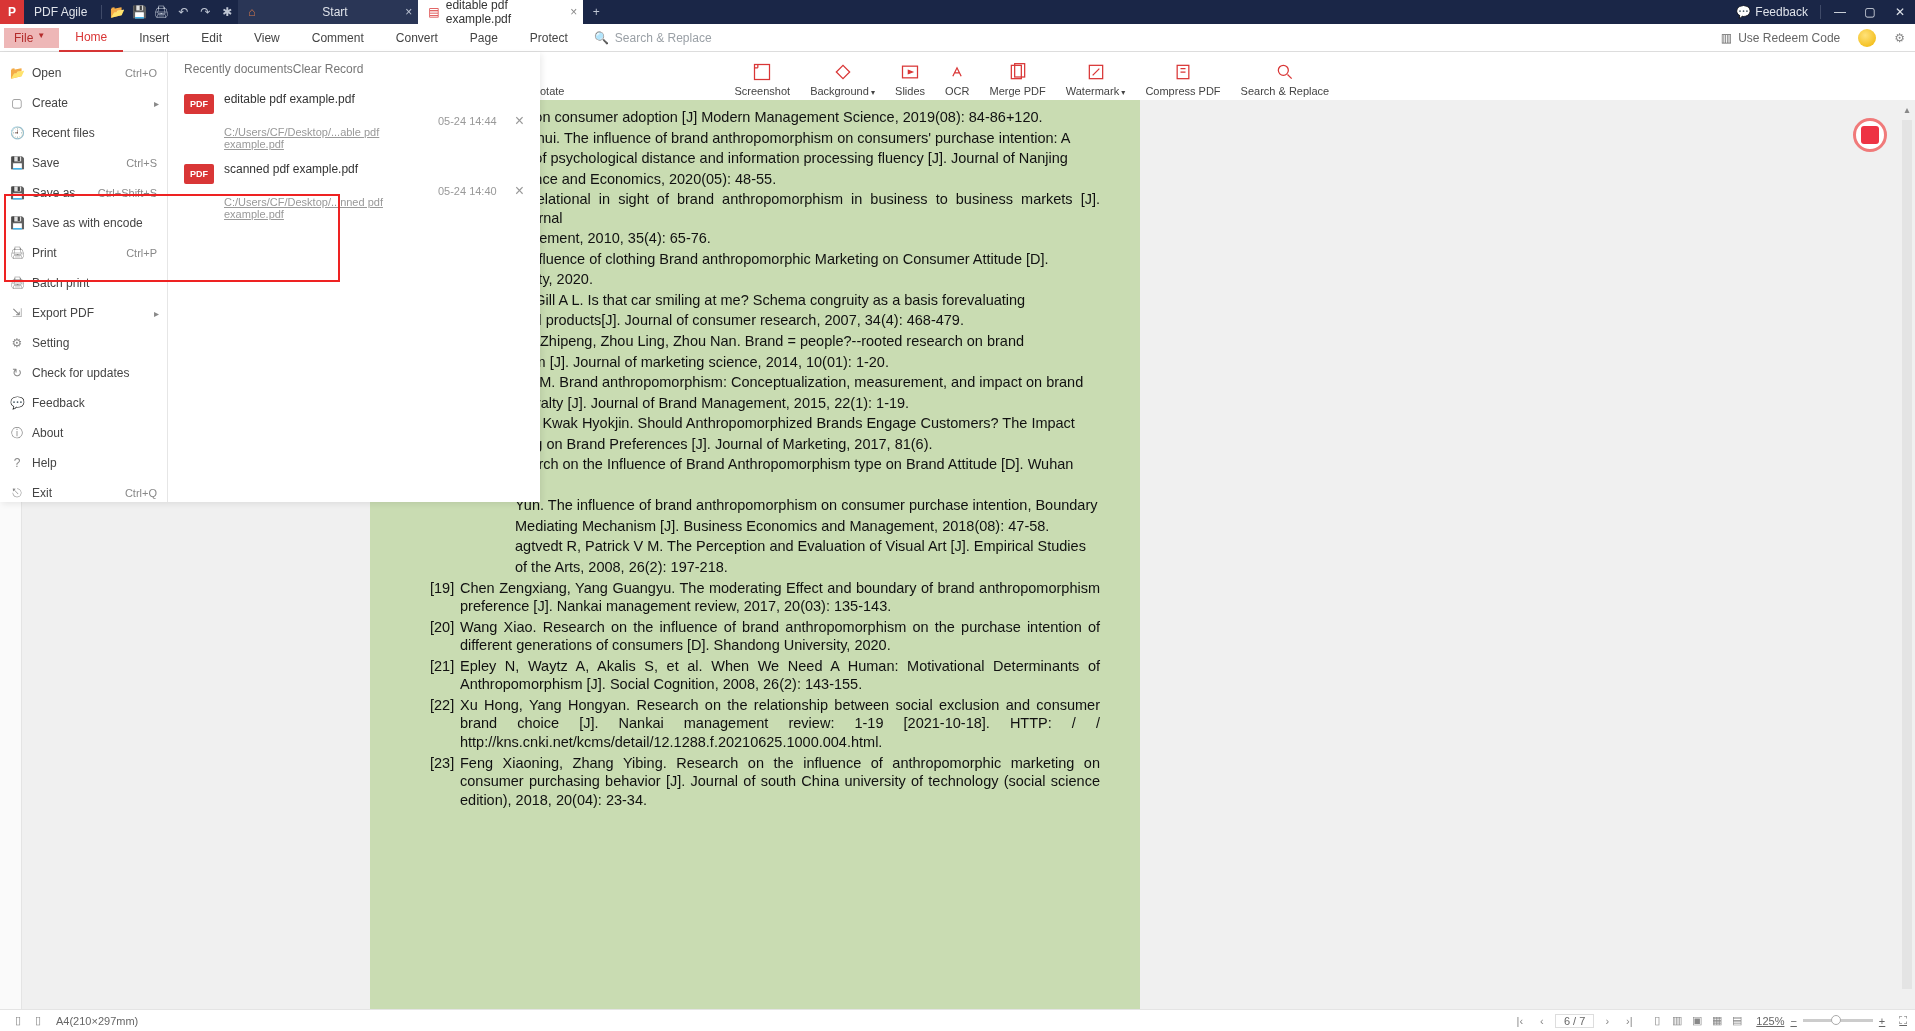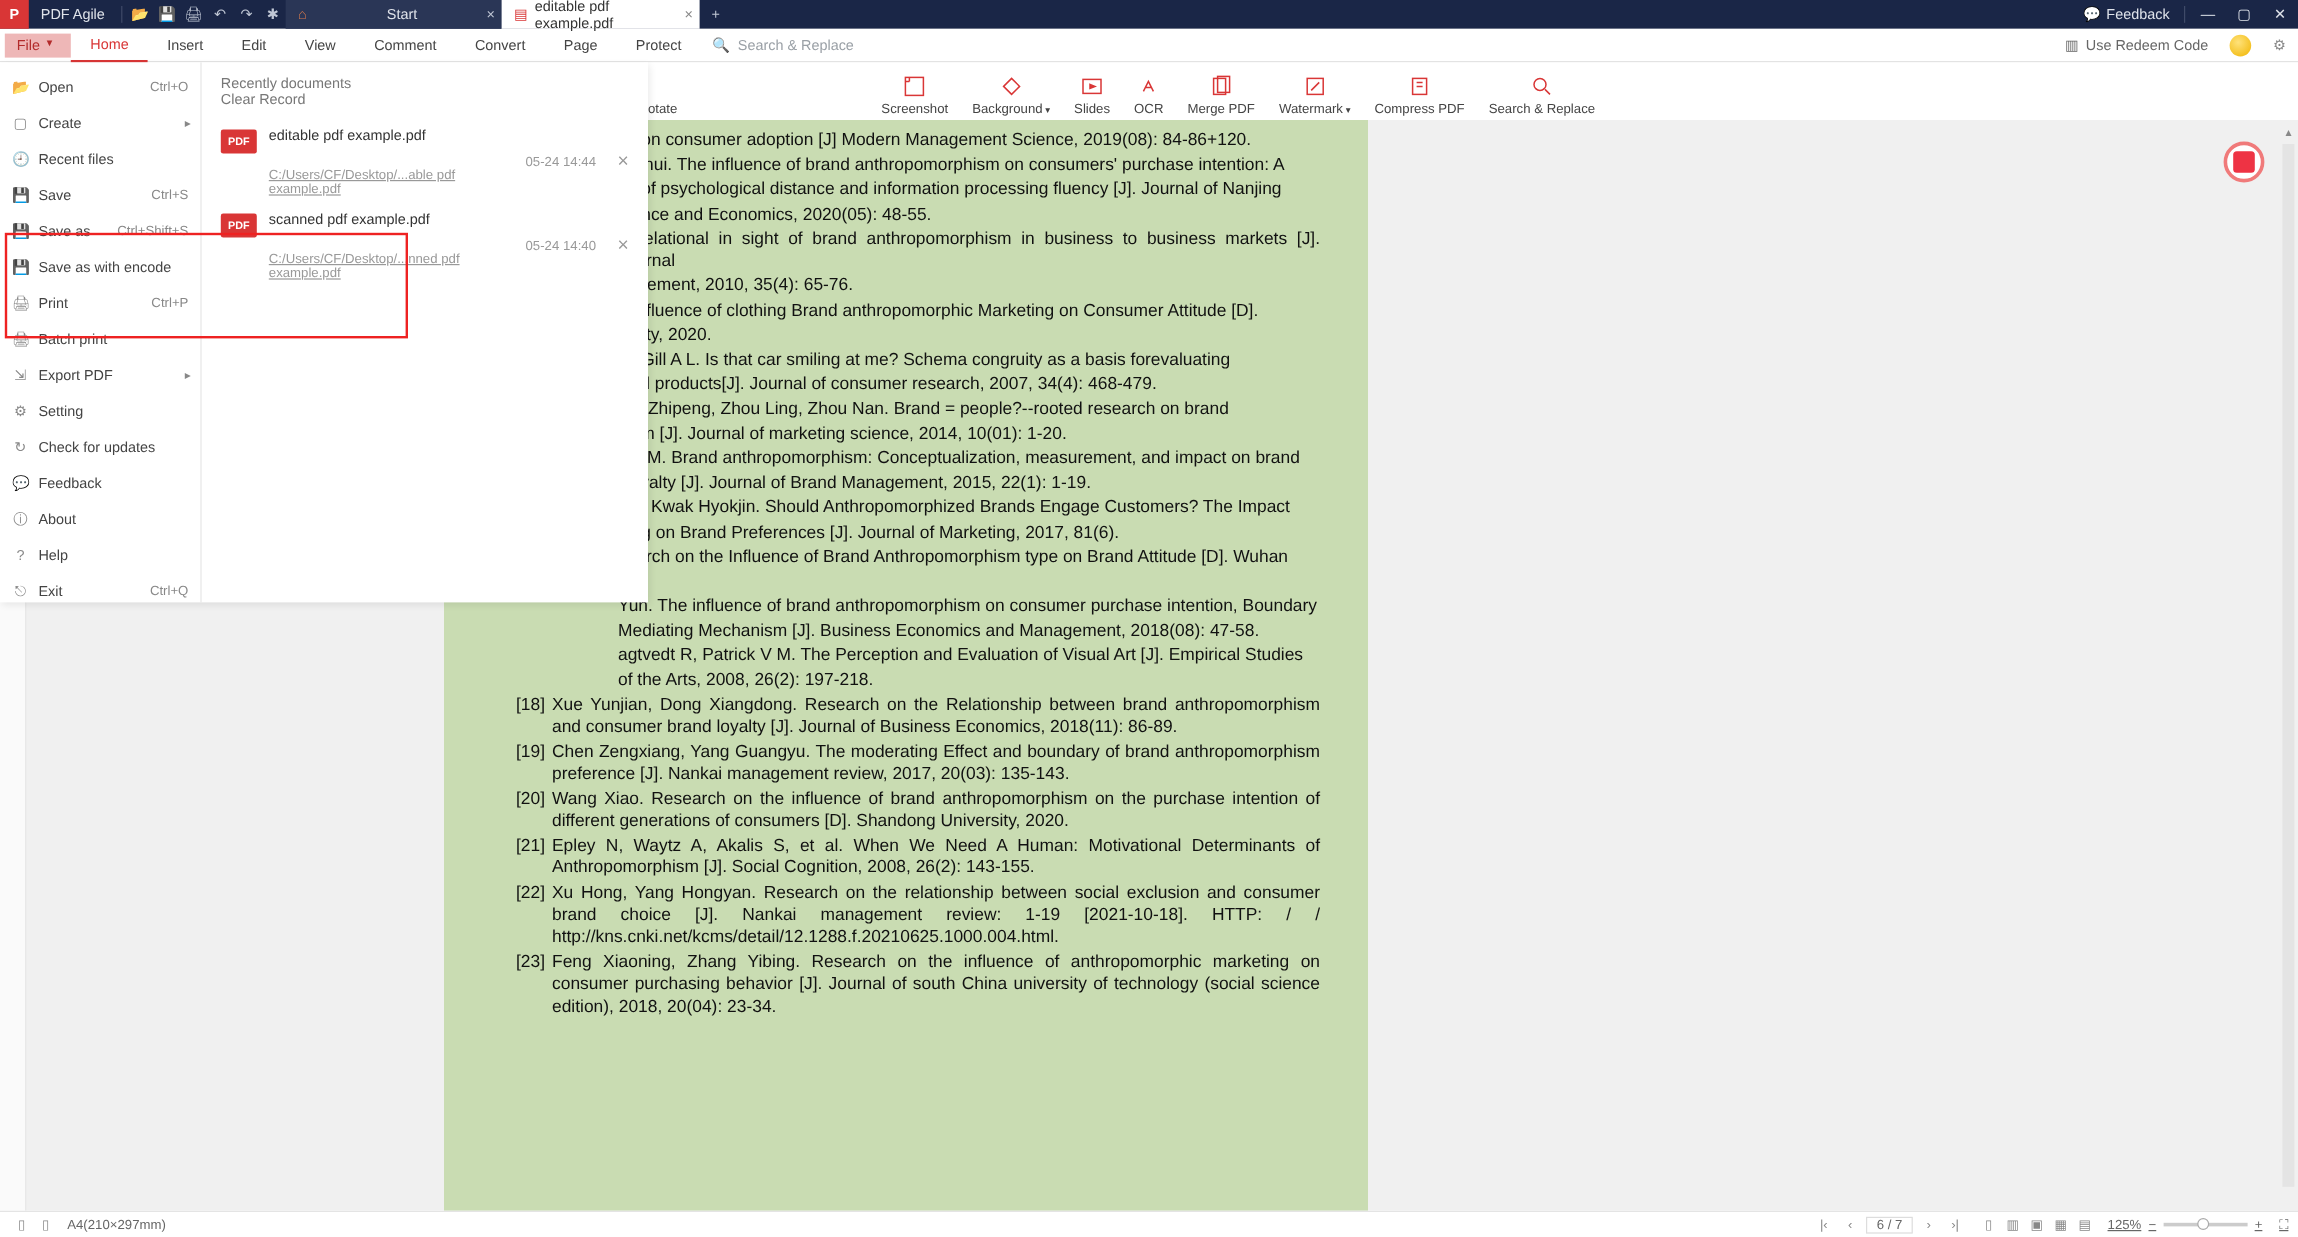--- a/index.html
+++ b/index.html
@@ -44,21 +44,21 @@
 .vc.active { background: #e6eef7; border-color: #7aa3d0; }
 
 
 .filemenu { position: absolute; left: 0; top: 52px; width: 540px; height: 450px; background: #fff; display: flex; z-index: 10; box-shadow: 2px 2px 6px rgba(0,0,0,0.08); }
 .fm-left { width: 168px; border-right: 1px solid #e6e6e6; padding-top: 6px; }
 .fm-row { display: flex; align-items: center; height: 30px; padding: 0 10px; font-size: 12px; color: #444; gap: 8px; position: relative; }
 .fm-row .ic { width: 14px; color: #888; font-size: 12px; text-align: center; }
 .fm-row .sc { position: absolute; right: 10px; color: #888; font-size: 11px; }
 .fm-row .chev { position: absolute; right: 8px; color: #888; font-size: 10px; }
 .fm-right { flex: 1; padding: 10px 12px; }
-.fm-right .hdr { display: flex; justify-content: flex-start; font-size: 12px; color: #777; margin-bottom: 10px; padding: 0 4px; flex-direction: column; }
+.fm-right .hdr { display: flex; justify-content: flex-start; font-size: 12px; color: #777; margin-bottom: 10px; padding: 0 4px; }
 .fm-doc { display: flex; align-items: center; padding: 6px 4px; gap: 10px; position: relative; }
 .fm-doc .badge { width: 30px; height: 20px; background: #d93636; color: #fff; font-size: 9px; font-weight: bold; display: flex; align-items: center; justify-content: center; border-radius: 2px; margin-top: 2px; align-self: flex-start; }
 .fm-doc .meta { flex: 1; font-size: 12px; }
 .fm-doc .meta .t { color: #333; }
 .fm-doc .meta .p { color: #999; font-size: 11px; margin-top: 20px; text-decoration: underline; }
 .fm-doc .ts { color: #999; font-size: 11px; margin-right: 8px; }
 .fm-doc .x { color: #999; }
 
 
 .redbox { position: absolute; left: 4px; top: 194px; width: 336px; height: 88px; border: 2px solid #e22; z-index: 11; pointer-events: none; }
@@ -271,24 +271,20 @@
         <div class="partial noind">ding on Brand Preferences [J]. Journal of Marketing, 2017, 81(6).</div>
         <div class="partial noind">search on the Influence of Brand Anthropomorphism type on Brand Attitude [D]. Wuhan</div>
         <div class="partial noind">8.</div>
         <div class="partial noind">Yun. The influence of brand anthropomorphism on consumer purchase intention, Boundary</div>
         <div class="partial noind"> Mediating Mechanism [J]. Business Economics and Management, 2018(08): 47-58.</div>
         <div class="partial noind">agtvedt R, Patrick V M. The Perception and Evaluation of Visual Art [J]. Empirical Studies</div>
         <div class="partial noind">of the Arts, 2008, 26(2): 197-218.</div>
       </div>
     <div id="refs">
         <div class="ref">
-          <span class="num">[18]</span>
-          <span class="txt">Xue Yunjian, Dong Xiangdong. Research on the Relationship between brand anthropomorphism and consumer brand loyalty [J]. Journal of Business Economics, 2018(11): 86-89.</span>
-        </div>
-        <div class="ref">
           <span class="num">[19]</span>
           <span class="txt">Chen Zengxiang, Yang Guangyu. The moderating Effect and boundary of brand anthropomorphism preference [J]. Nankai management review, 2017, 20(03): 135-143.</span>
         </div>
         <div class="ref">
           <span class="num">[20]</span>
           <span class="txt">Wang Xiao. Research on the influence of brand anthropomorphism on the purchase intention of different generations of consumers [D]. Shandong University, 2020.</span>
         </div>
         <div class="ref">
           <span class="num">[21]</span>
           <span class="txt">Epley N, Waytz A, Akalis S, et al. When We Need A Human: Motivational Determinants of Anthropomorphism [J]. Social Cognition, 2008, 26(2): 143-155.</span>

